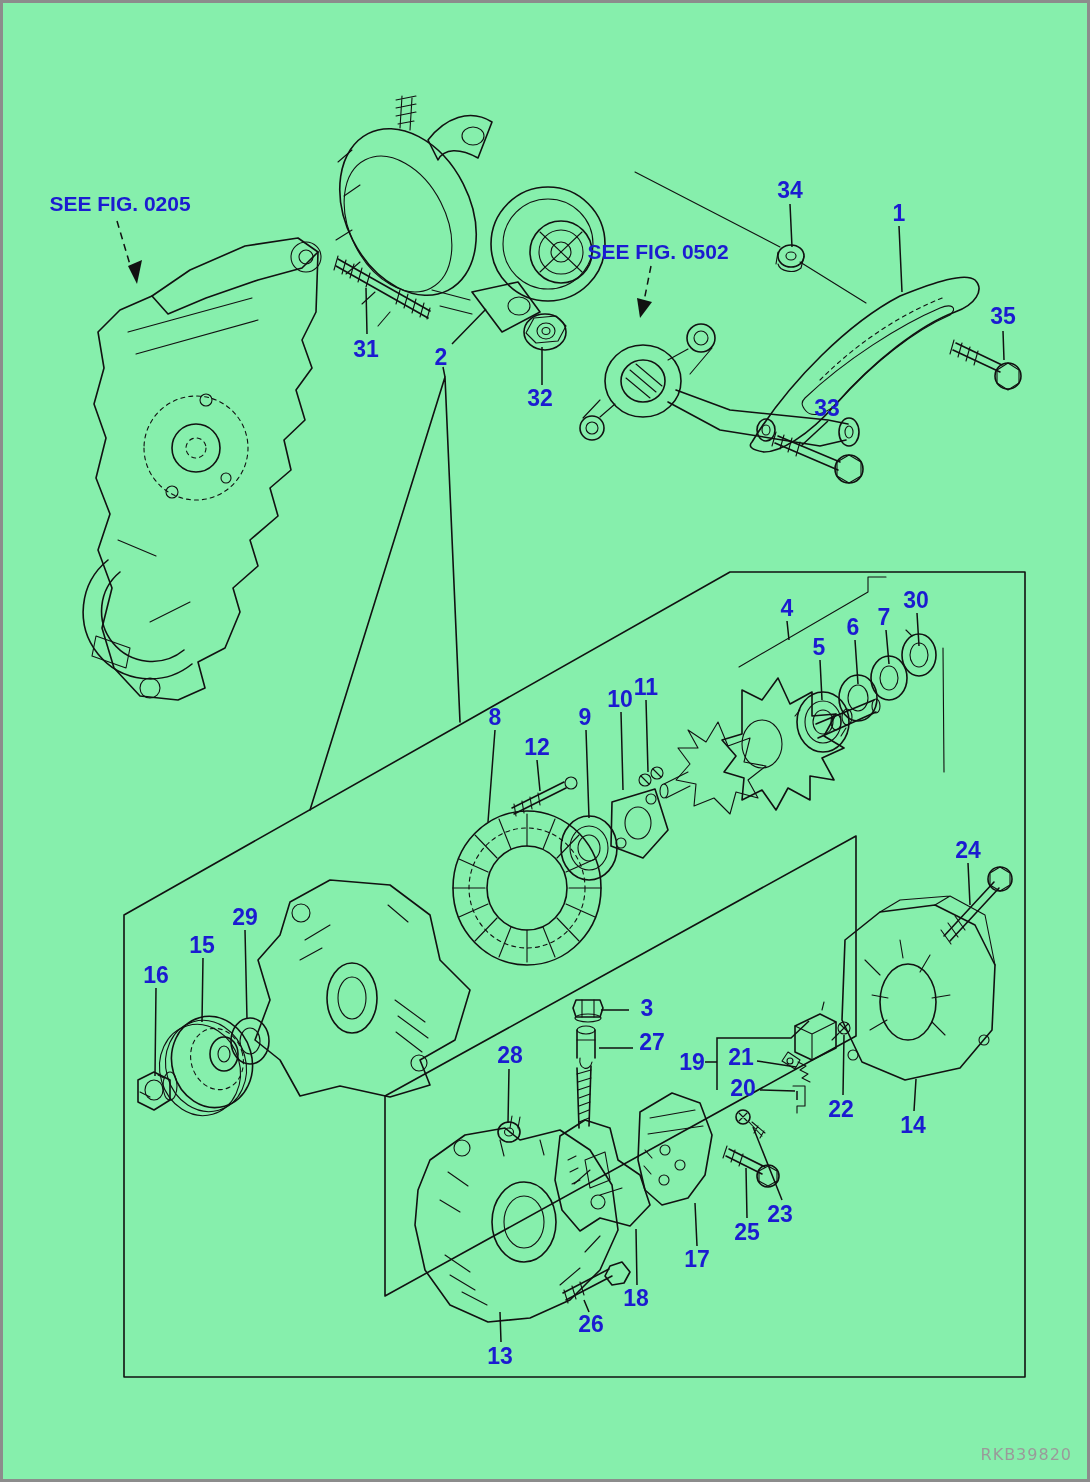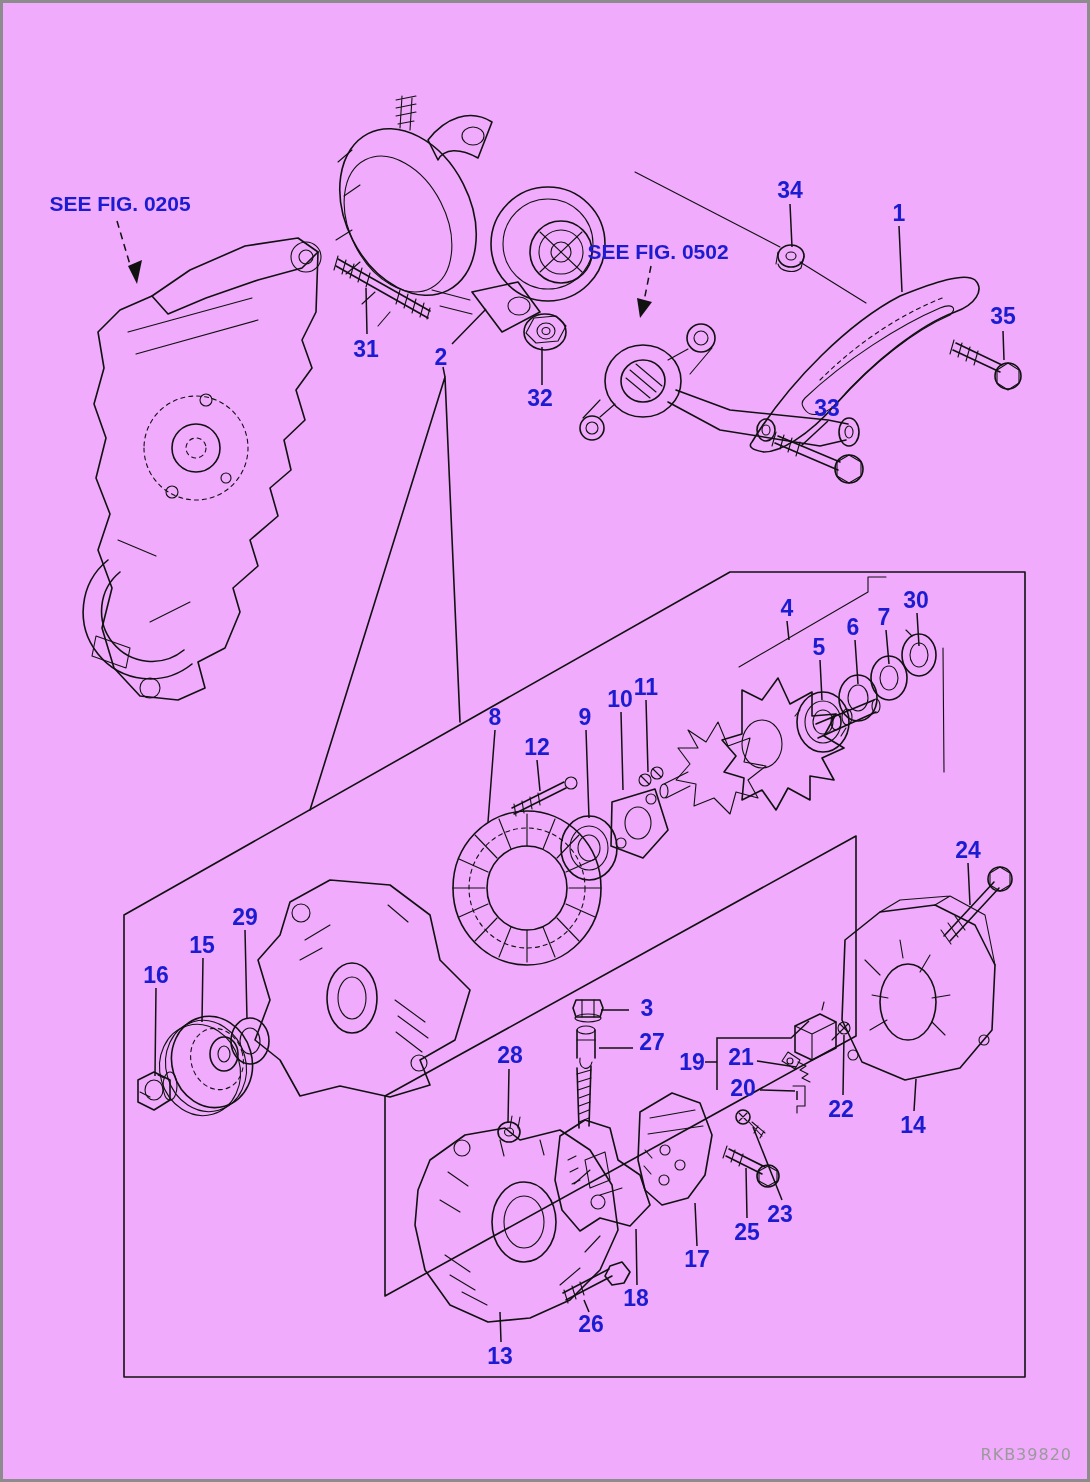--- a/index.html
+++ b/index.html
@@ -1,17 +1,17 @@
 <!DOCTYPE html>
 <html><head>
 <meta charset="utf-8">
 <title>Parts Diagram</title>
 <style>
   html,body{margin:0;padding:0;background:#e8e8e8;}
-  .page{position:relative;width:1090px;height:1482px;background:#f0abfc;margin:0 auto;overflow:hidden;}
+  .page{position:relative;width:1090px;height:1482px;background:#86efac;margin:0 auto;overflow:hidden;}
   svg{position:absolute;left:0;top:0;}
   .ln{stroke:#111111;stroke-width:1.6;fill:none;stroke-linejoin:round;stroke-linecap:round;}
   .ln2{stroke:#111111;stroke-width:1.1;fill:none;stroke-linejoin:round;stroke-linecap:round;}
   .dash{stroke-dasharray:7 5;}
   .dash2{stroke-dasharray:4 4;}
   .leader{stroke:#111111;stroke-width:1.5;fill:none;}
   .num{font-family:"Liberation Sans",sans-serif;font-weight:bold;font-size:23px;fill:#1b1bd1;}
   .ref{font-family:"Liberation Sans",sans-serif;font-weight:bold;font-size:21px;fill:#1b1bd1;}
   .wm{font-family:"DejaVu Sans",sans-serif;font-size:16px;fill:#9a9a9a;letter-spacing:1px;}
   .blk{fill:#111111;}

